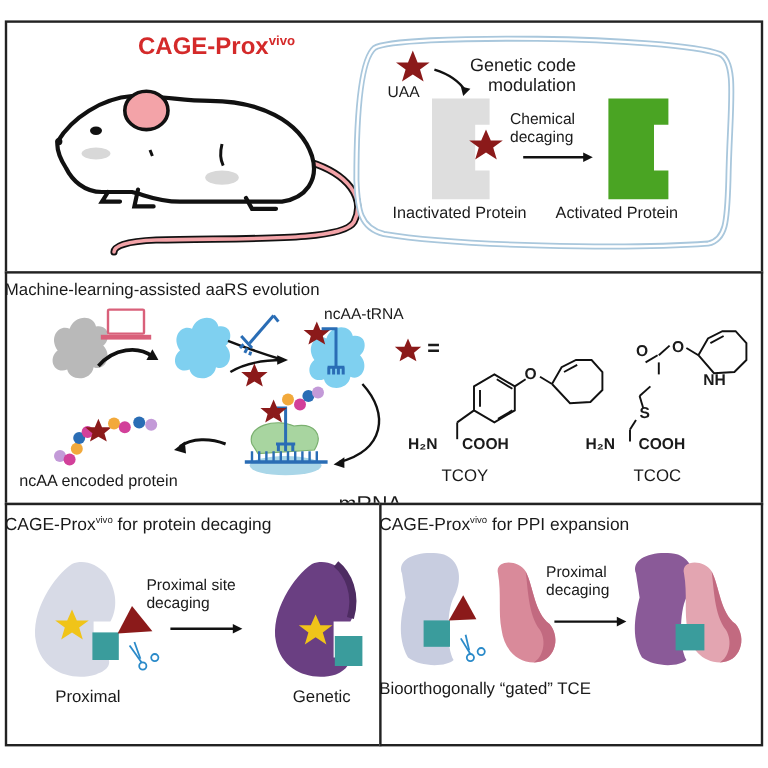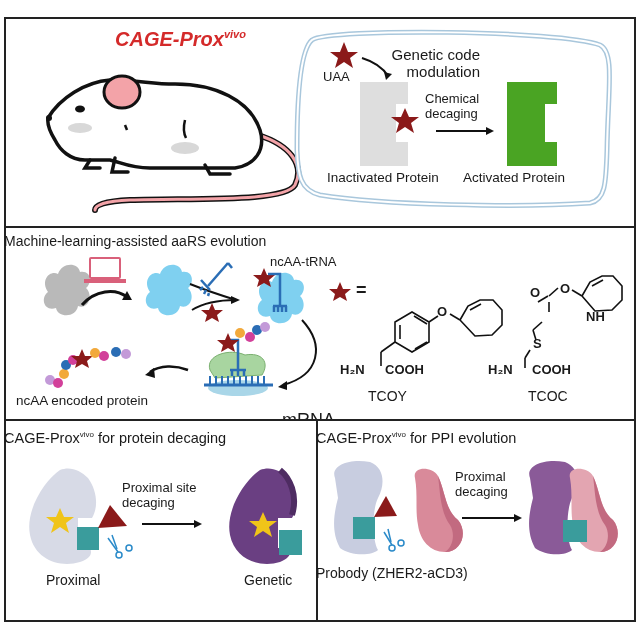--- a/index.html
+++ b/index.html
@@ -8,21 +8,21 @@
   .txt { position:absolute; font-size:14px; white-space:nowrap; line-height:1.15; }
   .ctr { text-align:left; }
   sup { font-size:0.55em; vertical-align:super; line-height:0; }
   svg { position:absolute; left:0; top:0; overflow:visible; }
 </style>
 </head>
 <body>
 
 <div class="panel" style="left:4px; top:17px; width:632px; height:211px;"></div>
 
-<div class="txt" style="left:115px; top:28px; font-size:20px; font-weight:bold; color:#d42a2a;font-style:italic;">
+<div class="txt" style="left:115px; top:28px; font-size:20px; font-weight:bold; color:#d42a2a;">
   <span>CAGE-Prox</span><sup>vivo</sup>
 </div>
 
 <svg width="640" height="640">
 
   <path d="M258 135 C 290 145, 305 165, 295 185 C 285 202, 200 198, 130 200 C 105 201, 95 205, 95 210" fill="none" stroke="#111" stroke-width="6" stroke-linecap="round"></path>
   <path d="M258 135 C 290 145, 305 165, 295 185 C 285 202, 200 198, 130 200 C 105 201, 95 205, 95 210" fill="none" stroke="#f3a3a8" stroke-width="3" stroke-linecap="round"></path>
 
   <path d="M48 118 C 60 98, 85 82, 110 80 C 140 80, 150 84, 175 84 C 215 84, 250 100, 260 130 C 266 150, 255 165, 235 168 L 150 168 C 130 168, 120 162, 110 160 L 85 160 C 70 160, 60 150, 55 140 C 50 132, 47 124, 48 118 Z" fill="#fff" stroke="#111" stroke-width="3.5"></path>
 
@@ -218,21 +218,21 @@
 
 <div class="txt ctr" style="left:122px; top:481px; width:95px; font-size:13px;">
   <div>Proximal site</div>
   <div>decaging</div>
 </div>
 <div class="txt" style="left:46px; top:572px; font-size:14px;">Proximal</div>
 <div class="txt" style="left:244px; top:572px; font-size:14px;">Genetic</div>
 
 <div class="panel" style="left:316px; top:419px; width:320px; height:203px;"></div>
 <div class="txt ctr" style="left:316px; top:430px; width:320px; font-size:14.5px;">
-  <span>CAGE-Prox</span><sup>vivo</sup><span> for PPI evolution</span>
+  <span>CAGE-Prox</span><sup>vivo</sup><span> for PPI expansion</span>
 </div>
 
 <svg width="640" height="640">
 
   <path d="M335 478 C 330 465, 350 458, 370 462 C 385 468, 385 485, 378 498 C 372 510, 372 540, 378 550 C 372 556, 350 556, 340 548 C 330 530, 335 510, 338 498 Z" fill="#c8cde0"></path>
   <rect x="353" y="517" width="22" height="22" fill="#3a9c9c"></rect>
   <polygon points="374,517 386,496 397,516" fill="#8b1a1a"></polygon>
   <g stroke="#2a8ac9" stroke-width="1.5" fill="none">
     <line x1="384" y1="532" x2="392" y2="545"></line>
     <line x1="388" y1="529" x2="391" y2="542"></line>
@@ -250,14 +250,14 @@
   <path d="M570 478 C 567 466, 587 466, 593 476 C 600 490, 600 510, 613 520 C 623 532, 617 552, 600 552 C 585 552, 575 540, 573 525 C 570 510, 573 495, 570 478 Z" fill="#e3a5b1"></path>
   <path d="M593 476 C 600 490, 600 510, 613 520 C 623 532, 617 552, 600 552 C 607 548, 611 535, 605 525 C 595 512, 595 490, 593 476 Z" fill="#c26a80"></path>
   <rect x="563" y="520" width="24" height="22" fill="#3a9c9c"></rect>
 </svg>
 
 <div class="txt ctr" style="left:455px; top:470px; width:70px; font-size:13px;">
   <div>Proximal</div>
   <div>decaging</div>
 </div>
 <div class="txt ctr" style="left:316px; top:565px; width:320px; font-size:14px;">
-  <div>Probody (ZHER2-aCD3)</div>
+  <div>Bioorthogonally “gated” TCE</div>
 </div>
 
 </body></html>

